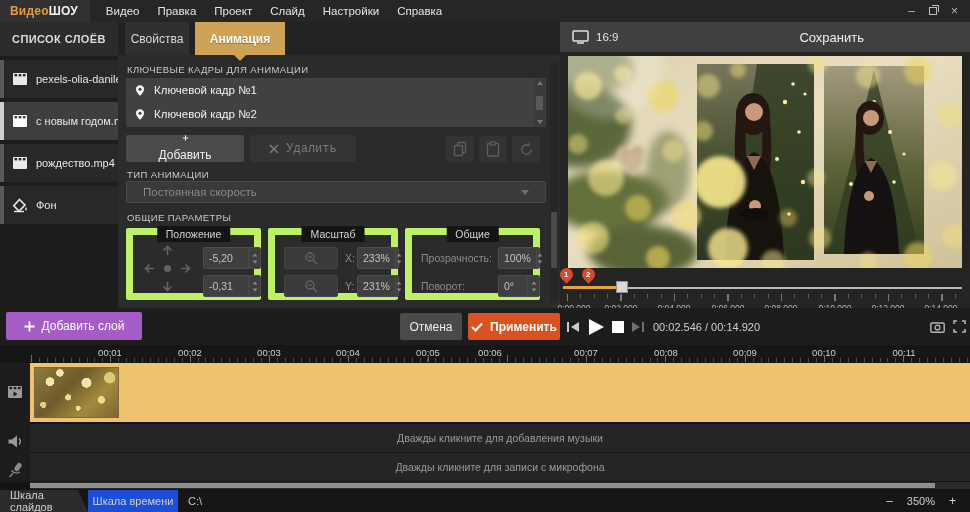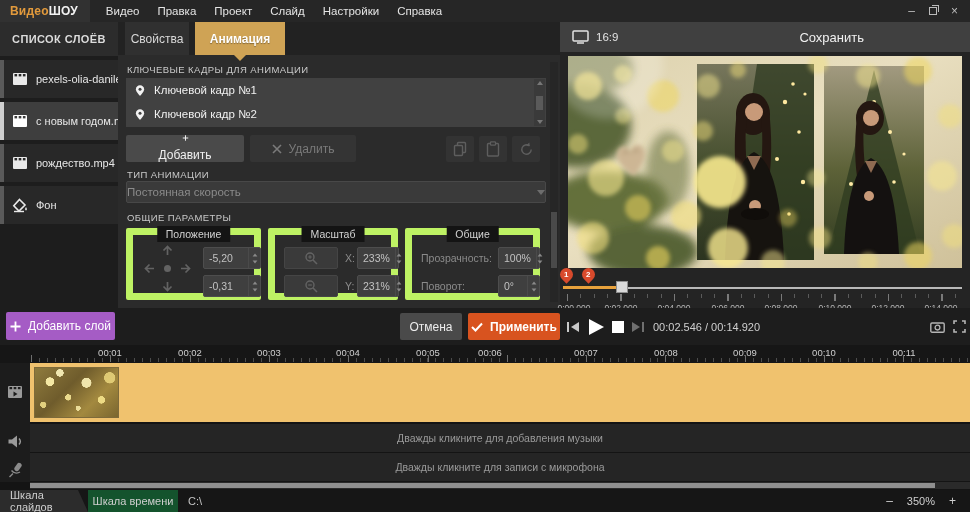--- a/index.html
+++ b/index.html
@@ -40,23 +40,23 @@
   .tab-caret { position:absolute; top:33px; width:0; height:0; border-left:6px solid transparent; border-right:6px solid transparent; border-top:6px solid #cfa355; }
   .sec-label { position:absolute; font-size:9.5px; color:#c9c9c9; letter-spacing:.4px; }
   .kf-list { position:absolute; left:8px; top:56px; width:420px; height:49px; background:#414141; }
   .kf-row { height:24px; display:flex; align-items:center; gap:8px; padding-left:8px; font-size:11.5px; color:#f0f0f0; }
   .kf-scroll { position:absolute; right:1px; top:1px; width:11px; height:47px; background:#3a3a3a; display:flex; flex-direction:column; align-items:center; justify-content:space-between; padding:2px 0; }
   .kf-scroll .thumb { width:7px; height:14px; background:#5a5a5a; }
   .tri-up { width:0; height:0; border-left:3.5px solid transparent; border-right:3.5px solid transparent; border-bottom:4px solid #777; }
   .tri-down { width:0; height:0; border-left:3.5px solid transparent; border-right:3.5px solid transparent; border-top:4px solid #777; }
   .btn { display:flex; align-items:center; justify-content:center; gap:7px; font-size:12px; border-radius:2px; cursor:default; }
   .btn-add { position:absolute; left:8px; top:113px; width:118px; height:27px; background:#4a4a4a; color:#f0f0f0;flex-direction:column; }
-  .btn-del { position:absolute; left:132px; top:113px; width:106px; height:27px; background:#343434; color:#7a7a7a; }
+  .btn-del { position:absolute; left:132px; top:113px; width:106px; height:27px; background:#343434; color:#7a7a7a;font-family:Liberation Mono, monospace; }
   .icon-btn { position:absolute; top:114px; width:28px; height:26px; background:#333; border-radius:2px; display:flex; align-items:center; justify-content:center; }
-  .dropdown { position:absolute; left:8px; top:159px; width:420px; height:22px; background:#3a3a3a; border:1px solid #484848; border-radius:2px; display:flex; align-items:center; padding:0 0; font-size:11.5px; color:#8b8b8b; }
+  .dropdown { position:absolute; left:8px; top:159px; width:420px; height:22px; background:#3a3a3a; border:1px solid #484848; border-radius:2px; display:flex; align-items:center; padding:0 16px; font-size:11.5px; color:#8b8b8b; }
   .dd-caret { margin-left:auto; width:0; height:0; border-left:4px solid transparent; border-right:4px solid transparent; border-top:5px solid #6d6d6d; }
   .fieldset { position:absolute; top:206px; height:72px; border:7px solid #bef264; border-radius:2px; }
   .fieldset .chip { position:absolute; top:-9px; left:50%; transform:translateX(-50%); background:#141414; color:#d2d2d2; font-size:10.5px; padding:2px 9px; white-space:nowrap; }
   .spin { position:absolute; height:22px; background:#3f3f3f; border:1px solid #4d4d4d; border-radius:2px; display:flex; align-items:stretch; }
   .spin .val { flex:1; display:flex; align-items:center; padding:0 5px; font-size:10.5px; color:#c2c2c2; }
   .spin .arrs { width:12px; border-left:1px solid #4a4a4a; display:flex; flex-direction:column; align-items:center; justify-content:center; gap:3px; }
   .spin .arrs .tri-up { border-bottom-color:#8a8a8a; transform:scale(.8); }
   .spin .arrs .tri-down { border-top-color:#8a8a8a; transform:scale(.8); }
   .param-lbl { position:absolute; font-size:10.5px; color:#8b8b8b; }
   .sqbtn { position:absolute; background:#3a3a3a; border:1px solid #454545; border-radius:2px; display:flex; align-items:center; justify-content:center; }
@@ -73,21 +73,21 @@
   .pv-pin span { transform:rotate(45deg); color:#fff; font-size:8px; font-weight:bold; }
   .pv-track { position:absolute; left:3px; top:265px; width:399px; height:2px; background:#b9b9b9; }
   .pv-fill { position:absolute; left:3px; top:264px; width:58px; height:3px; background:#e8a23c; }
   .pv-handle { position:absolute; left:56px; top:259px; width:12px; height:12px; background:#d9d9d9; border:1px solid #8f8f8f; }
   .pv-ticks-minor { position:absolute; left:7px; top:272px; width:390px; height:4px; background:repeating-linear-gradient(90deg,#5b5b5b 0 1px,transparent 1px 13.37px); }
   .pv-ticks-major { position:absolute; left:7px; top:272px; width:390px; height:7px; background:repeating-linear-gradient(90deg,#7a7a7a 0 1px,transparent 1px 53.5px); }
   .pv-tick-lbl { position:absolute; top:281px; transform:translateX(-50%); font-size:8.5px; color:#b5b5b5; white-space:nowrap; }
 
   
   .actionbar { left:0; top:308px; width:970px; height:37px; background:#1d1d1d; }
-  .btn-addlayer { position:absolute; left:6px; top:4px; width:109px; height:28px; background:#a55cc5; color:#fff; }
+  .btn-addlayer { position:absolute; left:6px; top:4px; width:136px; height:28px; background:#a55cc5; color:#fff; }
   .btn-cancel { position:absolute; left:400px; top:5px; width:62px; height:27px; background:#4a4a4a; color:#ececec; }
   .btn-apply { position:absolute; left:468px; top:5px; width:92px; height:27px; background:#d8531f; color:#fff; font-weight:bold; }
   .pb-ctl { position:absolute; top:0; height:37px; display:flex; align-items:center; justify-content:center; }
   .time-text { position:absolute; left:653px; top:13px; font-size:11px; color:#cfcfcf; }
 
   
   .timeline { left:0; top:345px; width:970px; height:145px; background:#141414; }
   .tl-ruler { position:absolute; left:0; top:0; width:970px; height:18px; background:#161616; }
   .tl-lbl { position:absolute; top:2px; transform:translateX(-50%); font-size:9.5px; color:#cfcfcf; }
   .tl-ticks-minor { position:absolute; left:31px; top:13px; width:939px; height:4px; background:repeating-linear-gradient(90deg,#4c4c4c 0 1px,transparent 1px 7.93px); }
@@ -107,21 +107,21 @@
       radial-gradient(circle 6px at 30% 10%, rgba(252,244,190,.9) 0 60%, transparent 65%),
       linear-gradient(135deg,#8f7b3d 0%, #6f5c2c 40%, #a3893f 70%, #7a662f 100%);
   }
   .track-row { position:absolute; left:30px; width:940px; background:#252525; display:flex; align-items:center; justify-content:center; font-size:10.5px; color:#9a9a9a; }
   .hscroll { position:absolute; left:30px; top:137px; width:940px; height:7px; background:#2a2a2a; }
   .hscroll .thumb { position:absolute; left:0; top:1px; width:905px; height:5px; background:#8f8f8f; }
 
   
   .statusbar { left:0; top:490px; width:970px; height:22px; background:#161616; display:flex; align-items:center; font-size:11px; color:#cfcfcf; }
   .sb-tab1 { height:22px; width:88px; background:#2c2c2c; clip-path:polygon(0 0, calc(100% - 10px) 0, 100% 100%, 0 100%); display:flex; align-items:center; padding-left:10px; }
-  .sb-tab2 { height:22px; width:90px; background:#14532d; display:flex; align-items:center; justify-content:center; }
+  .sb-tab2 { height:22px; width:90px; background:#1d4ed8; display:flex; align-items:center; justify-content:center; }
   .sb-path { margin-left:10px; color:#c5c5c5; }
   .sb-zoom { margin-left:auto; display:flex; align-items:center; gap:14px; padding-right:14px; font-size:12px; }
 
   svg { display:block; }
 </style>
 </head>
 <body>
 
 <div id="app">
 

